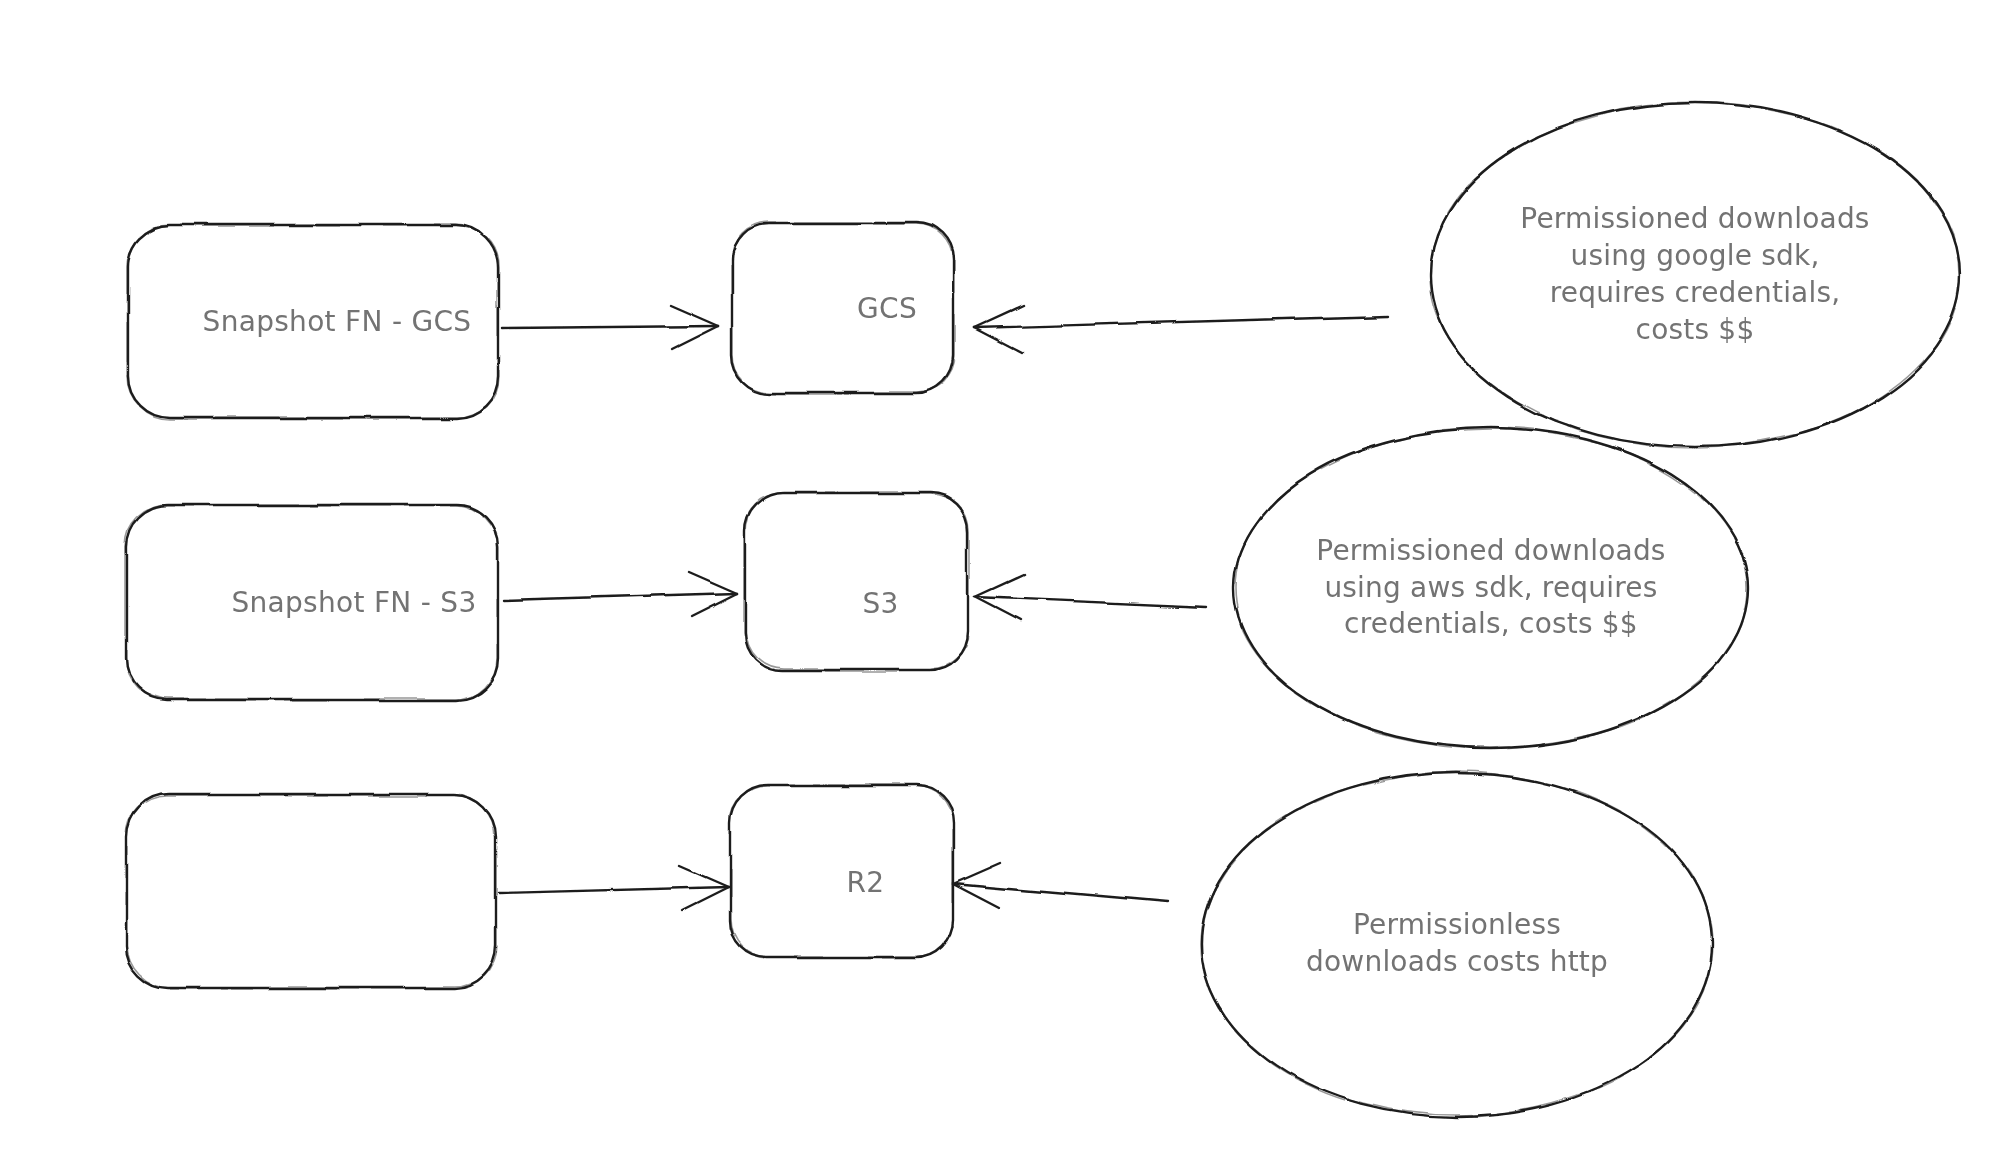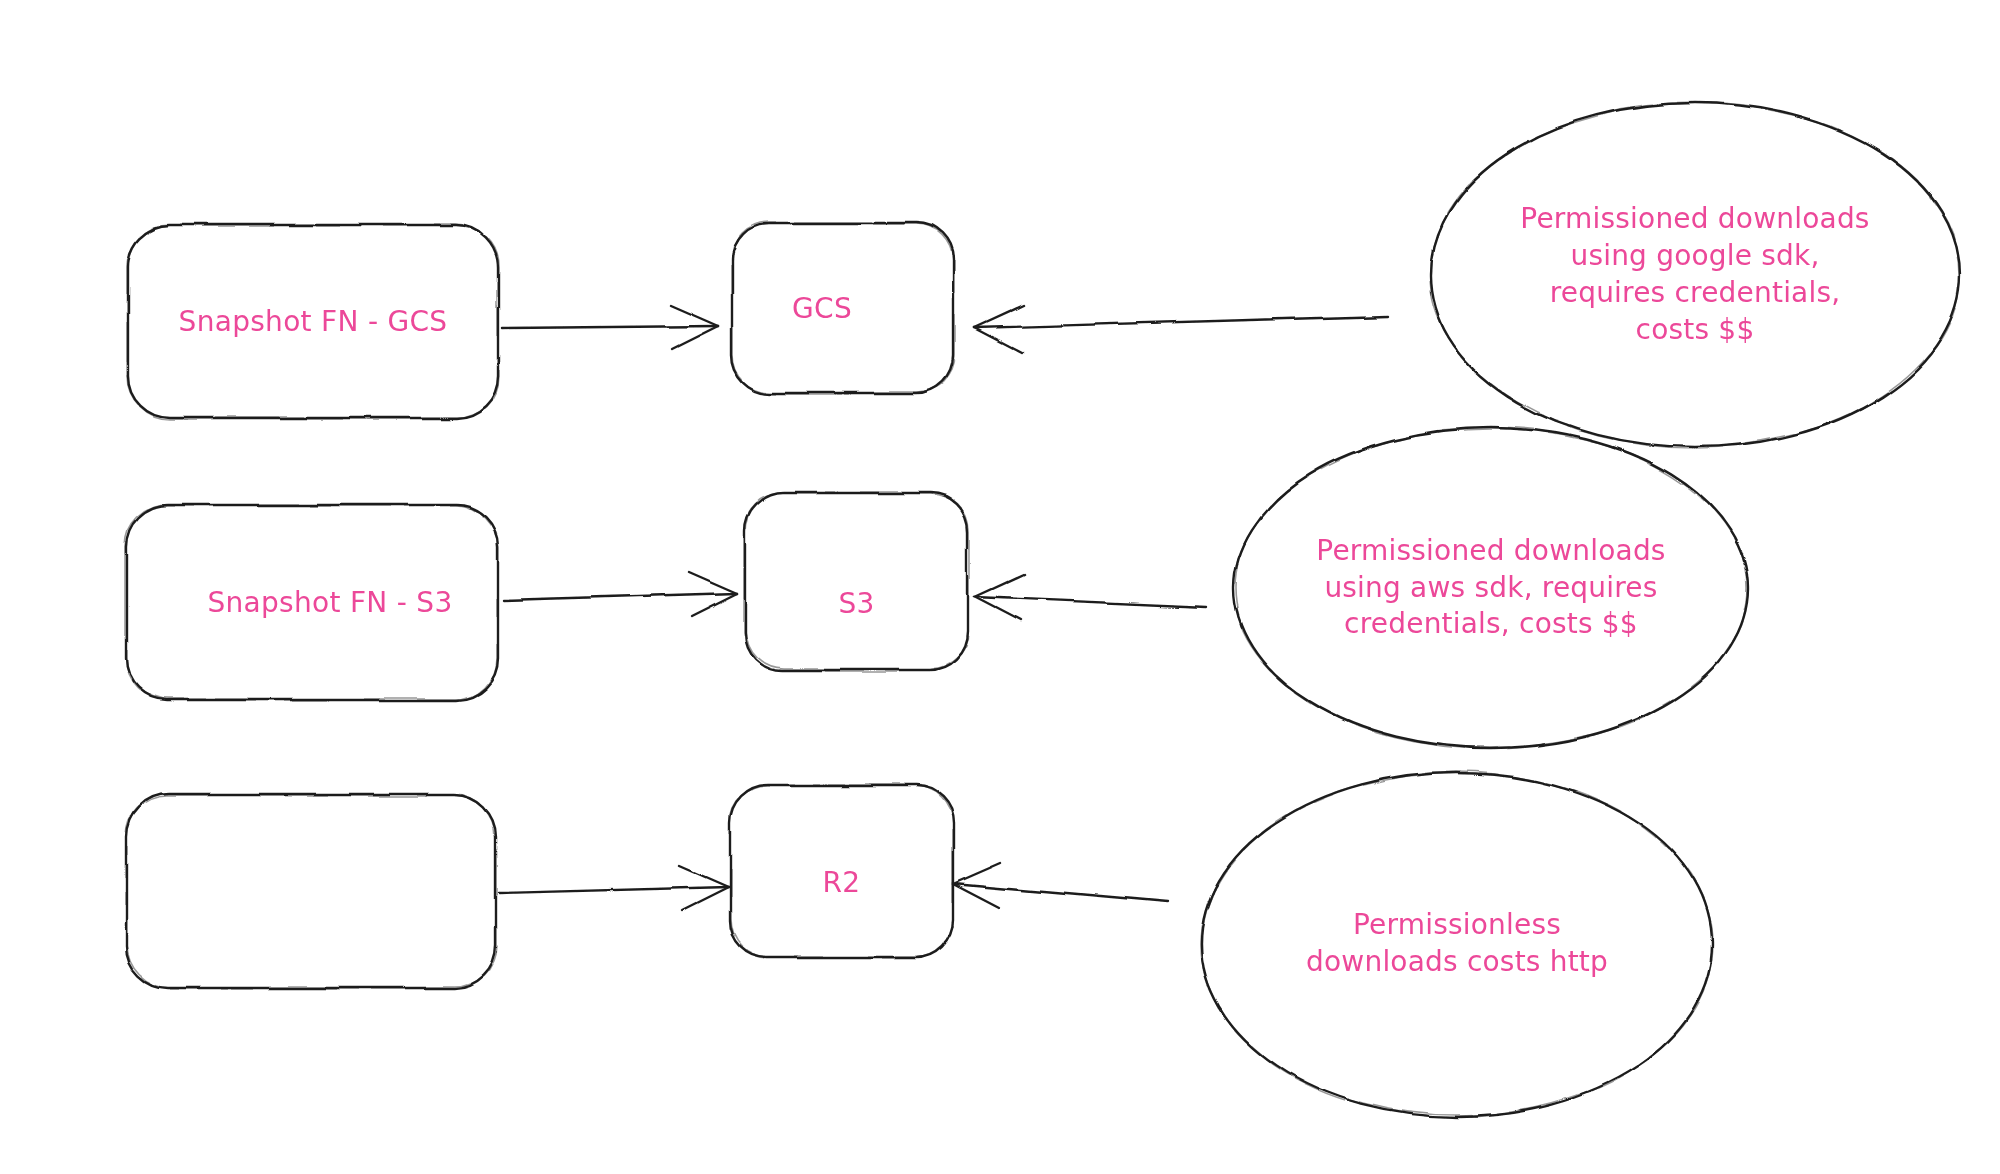--- a/index.html
+++ b/index.html
@@ -21,26 +21,27 @@
     left: 0; top: 0;
     width: 2000px; height: 1174px;
   }
   .label {
     position: absolute;
     display: flex;
     align-items: center;
     justify-content: center;
     text-align: center;
     white-space: pre-line;
-    color: #ec4899;
+    color: #737373;
     pointer-events: none;
   }
   .node-label {
     font-size: 28px;
     letter-spacing: 0.3px;
+    padding-left: 24px;
   }
   .note-label {
     font-size: 28px;
     line-height: 1.32;
     letter-spacing: 0.2px;
   }
 </style>
 </head>
 <body>
 
@@ -110,21 +111,21 @@
       <rect x="126" y="505" width="372" height="195" rx="42"></rect>
       <rect x="745" y="493" width="223" height="177" rx="38"></rect>
       <ellipse cx="1491" cy="588" rx="257" ry="160"></ellipse>
       <rect x="126" y="795" width="370" height="193" rx="42"></rect>
       <rect x="730" y="785" width="223" height="173" rx="38"></rect>
       <ellipse cx="1457" cy="944" rx="256" ry="172"></ellipse>
     </g>
   </svg>
 
   <div class="label node-label" style="left:128px; top:225px; width:370px; height:193px;">Snapshot FN - GCS</div>
-  <div class="label node-label" style="left:703px; top:223px; width:238px; height:170px;">GCS</div>
+  <div class="label node-label" style="left:744px; top:223px; width:238px; height:170px;">GCS</div>
   <div class="label note-label" style="left:1465px; top:155px; width:460px; height:240px;">Permissioned downloads
 using google sdk,
 requires credentials,
 costs $$</div>
 
   <div class="label node-label" style="left:126px; top:505px; width:408px; height:195px;">Snapshot FN - S3</div>
   <div class="label node-label" style="left:745px; top:493px; width:223px; height:221px;border-radius:32px;">S3</div>
   <div class="label note-label" style="left:1251px; top:478px; width:480px; height:220px;">Permissioned downloads
 using aws sdk, requires
 credentials, costs $$</div>

